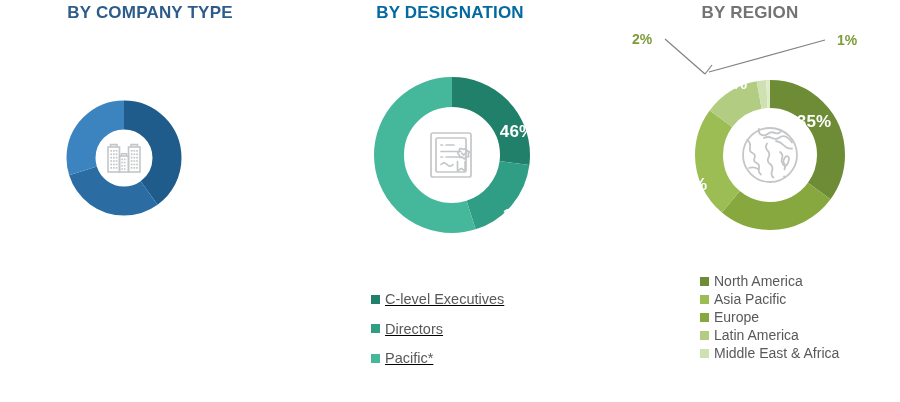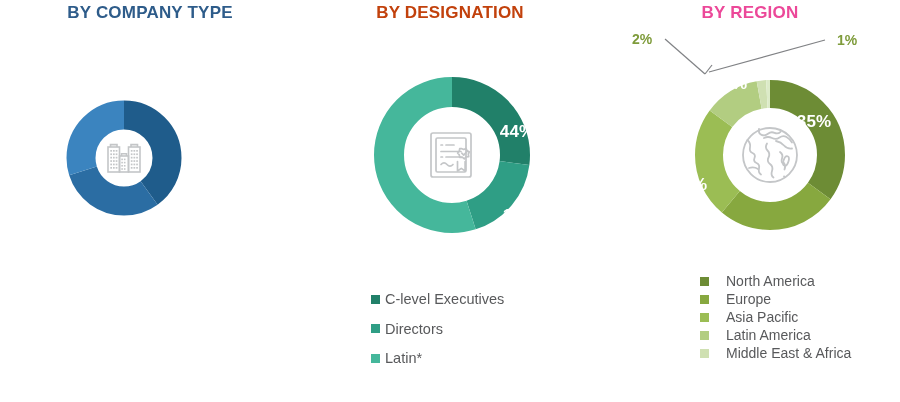--- a/index.html
+++ b/index.html
@@ -17,22 +17,22 @@
   .panel-region{width:300px;}
 
   .chart-title{
     position:absolute;top:3px;left:0;right:0;
     text-align:center;
     font-size:17px;
     font-weight:bold;
     letter-spacing:0.2px;
   }
   .title-company{color:#2e5c8a;}
-  .title-designation{color:#c2410c;}
-  .title-region{color:#ec4899;}
+  .title-designation{color:#0369a1;}
+  .title-region{color:#737373;}
 
   .donut-wrap{position:absolute;}
   .donut{position:absolute;top:0;left:0;}
 
   .center-icon{
     position:absolute;
     display:flex;align-items:center;justify-content:center;
   }
   .center-icon svg{display:block;}
 
@@ -67,21 +67,21 @@
   .legend-label{
     color:#58595b;
     font-size:14px;
     line-height:1;
   }
 
   .legend-company .legend-item{margin-bottom:14px;}
   .legend-company .legend-label{font-size:14.5px;}
   .legend-designation .legend-item{margin-bottom:15px;}
   .legend-designation .legend-label{font-size:14.5px;}
-  .legend-region .legend-item{margin-bottom:4px;gap:12px;}
+  .legend-region .legend-item{margin-bottom:4px;}
   .legend-region .legend-label{font-size:14px;}
 
   .leader{position:absolute;top:0;left:0;pointer-events:none;}
 </style>
 </head>
 <body>
 
 <div class="panels">
 
   <div class="panel panel-company">
@@ -193,36 +193,36 @@
             <line x1="25" y1="33" x2="40" y2="33"></line>
             <path d="M20 40.5 q3 -3.2 6 0 q3 3.2 6 0"></path>
             <path d="M36.5 37.5 l0 9.5 l3.8 -2.6 l3.8 2.6 l0 -9.5"></path>
             <path d="M40.3 24.5 l2.4 1 l2.3 -1.1 l1 2.3 l2.3 1.1 l-1 2.3 l0.4 2.5 l-2.6 0.3 l-1.8 1.9 l-2 -1.6 l-2.6 0.2 l-0.4 -2.5 l-1.7 -1.9 l1.7 -1.9 l0.4 -2.5 z"></path>
             <polyline points="40.8,29.2 42.7,31.1 46.4,27.2"></polyline>
           </g>
         </svg>
       </div>
     </div>
 
-    <div class="slice-label" style="left:217px;top:132px;">44%</div>
+    <div class="slice-label" style="left:217px;top:132px;">46%</div>
     <div class="slice-label" style="left:220px;top:216px;">18%</div>
     <div class="slice-label" style="left:58px;top:184px;">55%</div>
 
-    <div class="legend legend-designation" style="left:71px;top:292px;">
+    <div class="legend legend-designation" style="left:71px;top:292px;text-decoration:underline;">
       <div class="legend-item">
         <span class="legend-swatch" style="background:#218069;"></span>
         <span class="legend-label">C-level Executives</span>
       </div>
       <div class="legend-item">
         <span class="legend-swatch" style="background:#2f9e85;"></span>
         <span class="legend-label">Directors</span>
       </div>
       <div class="legend-item">
         <span class="legend-swatch" style="background:#45b79b;"></span>
-        <span class="legend-label">Latin*</span>
+        <span class="legend-label">Pacific*</span>
       </div>
     </div>
   </div>
 
   <div class="panel panel-region">
     <div class="chart-title title-region">BY REGION</div>
 
     <div class="donut-wrap" style="left:95px;top:80px;width:150px;height:150px;">
       <svg class="donut" width="150" height="150" viewBox="0 0 150 150">
 
@@ -270,28 +270,28 @@
     <div class="slice-label" style="left:165px;top:242px;">26%</div>
     <div class="slice-label" style="left:90px;top:185px;">24%</div>
     <div class="slice-label" style="left:130px;top:84px;">12%</div>
 
     <div class="legend legend-region" style="left:100px;top:274px;">
       <div class="legend-item">
         <span class="legend-swatch" style="background:#6d8c35;"></span>
         <span class="legend-label">North America</span>
       </div>
       <div class="legend-item">
+        <span class="legend-swatch" style="background:#9bbd54;"></span>
+        <span class="legend-label">Asia Pacific</span>
+      </div>
+      <div class="legend-item">
         <span class="legend-swatch" style="background:#87a83f;"></span>
         <span class="legend-label">Europe</span>
       </div>
       <div class="legend-item">
-        <span class="legend-swatch" style="background:#9bbd54;"></span>
-        <span class="legend-label">Asia Pacific</span>
-      </div>
-      <div class="legend-item">
         <span class="legend-swatch" style="background:#b2cd81;"></span>
         <span class="legend-label">Latin America</span>
       </div>
       <div class="legend-item">
         <span class="legend-swatch" style="background:#cfe0b2;"></span>
         <span class="legend-label">Middle East &amp; Africa</span>
       </div>
     </div>
   </div>
 

